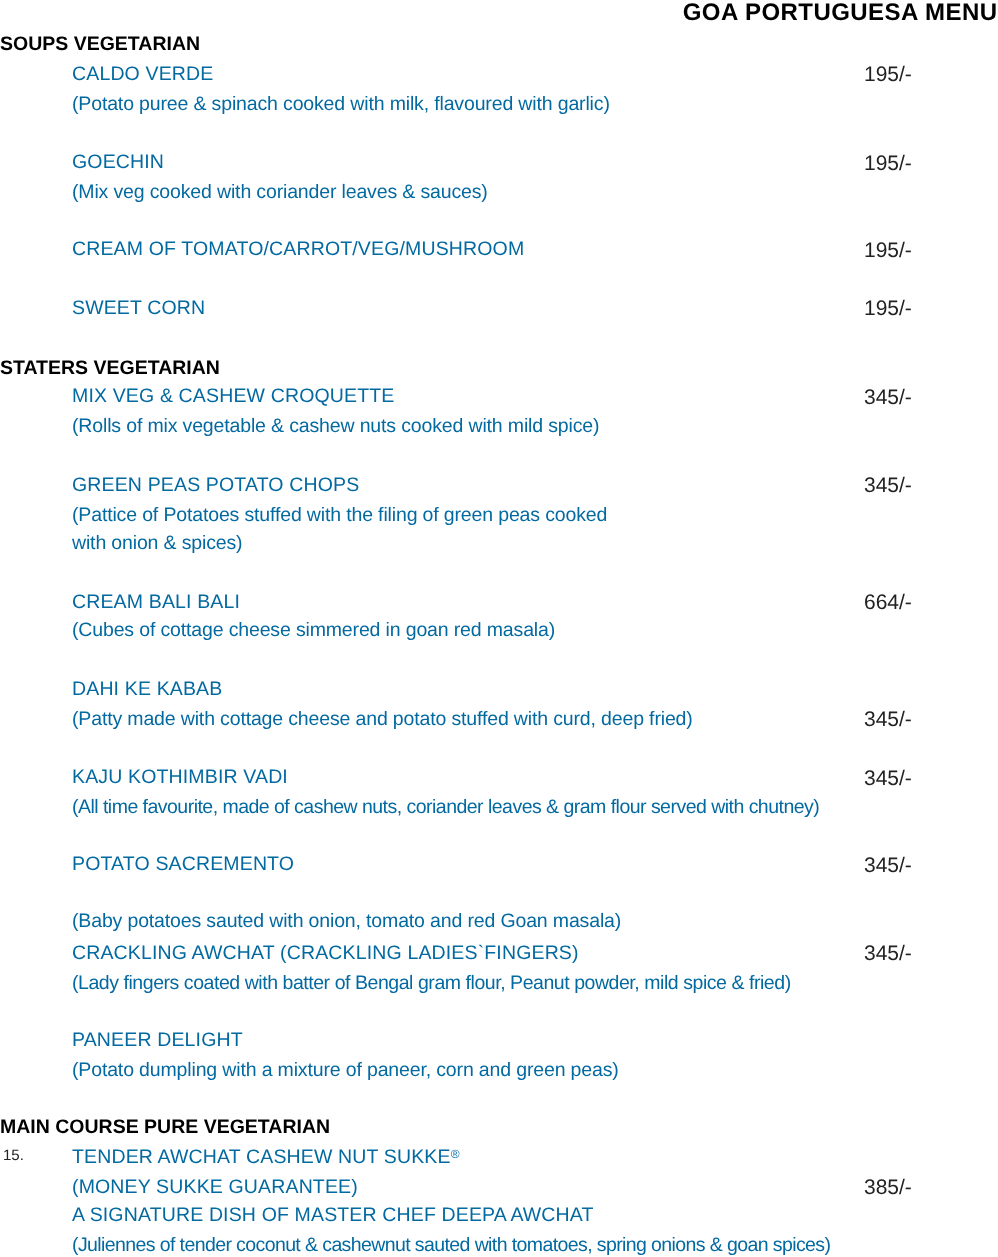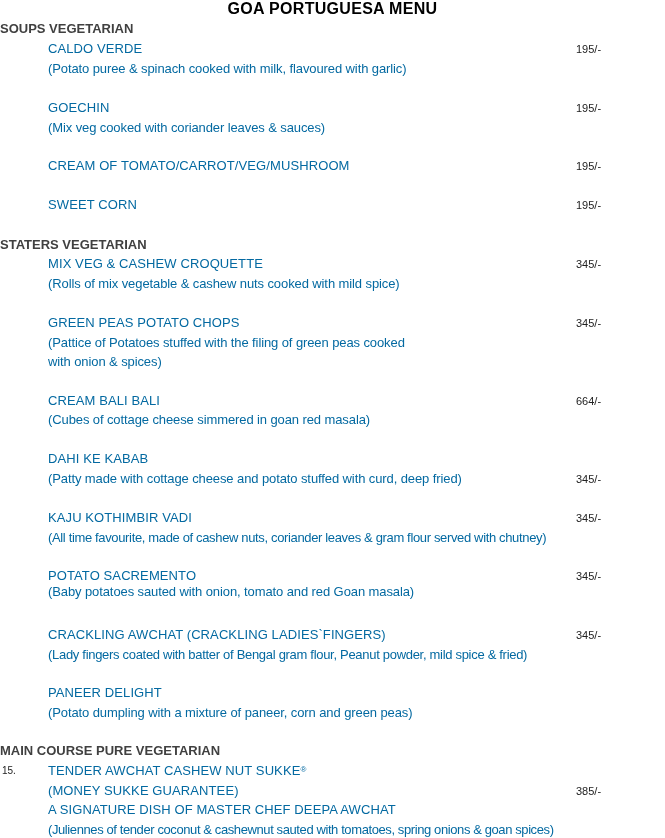--- a/index.html
+++ b/index.html
@@ -1,35 +1,35 @@
 <!DOCTYPE html>
 <html><head>
 <meta charset="utf-8">
 <style>
   html, body { margin: 0; padding: 0; background: #ffffff; }
   body {
     width: 665px; height: 838px; overflow: hidden; position: relative;
     font-family: "Liberation Sans", sans-serif; color: #1a1a1a;
   }
   .title {
-    position: absolute; left: 0; top: 0; width: 665px; text-align: center;
+    position: absolute; left: 0; top: 0; width: 665px; text-align: right;
     font-weight: bold; font-size: 16px; line-height: 18px; letter-spacing: 0.3px;
     color: #000;
   }
   .section {
     position: absolute; left: 0; font-weight: bold; font-size: 13px;
-    line-height: 16px; color: #404040;
+    line-height: 16px; color: #000000;
   }
   .line {
     position: absolute; left: 48px; font-size: 13px; line-height: 16px;
     white-space: nowrap; color: #0369a1; letter-spacing: -0.1px;
   }
   .name { letter-spacing: 0.1px; }
   .price {
-    position: absolute; left: 576px; font-size: 11px; line-height: 16px;
+    position: absolute; left: 576px; font-size: 14px; line-height: 16px;
     color: #222; white-space: nowrap;
   }
   .num {
     position: absolute; left: 2px; font-size: 10px; line-height: 16px; color: #222;
   }
   sup.reg { font-size: 8px; vertical-align: top; position: relative; top: -1px; }
 </style>
 </head>
 <body>
 
@@ -70,21 +70,21 @@
   <div class="line name" style="top:451px">DAHI KE KABAB</div>
   <div class="line" style="top:471px">(Patty made with cottage cheese and potato stuffed with curd, deep fried)</div>
   <div class="price" style="top:471px">345/-</div>
 
   <div class="line name" style="top:510px">KAJU KOTHIMBIR VADI</div>
   <div class="price" style="top:510px">345/-</div>
   <div class="line" style="top:530px; letter-spacing:-0.35px">(All time favourite, made of cashew nuts, coriander leaves  &amp; gram flour  served with chutney)</div>
 
   <div class="line name" style="top:568px">POTATO SACREMENTO</div>
   <div class="price" style="top:568px">345/-</div>
-  <div class="line" style="top:584px">(Baby potatoes sauted with onion, tomato and red Goan masala)</div>
+  <div class="line" style="top:606px">(Baby potatoes sauted with onion, tomato and red Goan masala)</div>
 
   <div class="line name" style="top:627px">CRACKLING AWCHAT (CRACKLING LADIES`FINGERS)</div>
   <div class="price" style="top:627px">345/-</div>
   <div class="line" style="top:647px; letter-spacing:-0.3px">(Lady fingers coated with batter of Bengal gram  flour, Peanut powder, mild spice &amp; fried)</div>
 
   <div class="line name" style="top:685px">PANEER DELIGHT</div>
   <div class="line" style="top:705px">(Potato dumpling with a mixture of paneer, corn and green peas)</div>
 
   <div class="section" style="top:743px">MAIN COURSE PURE VEGETARIAN</div>
 

